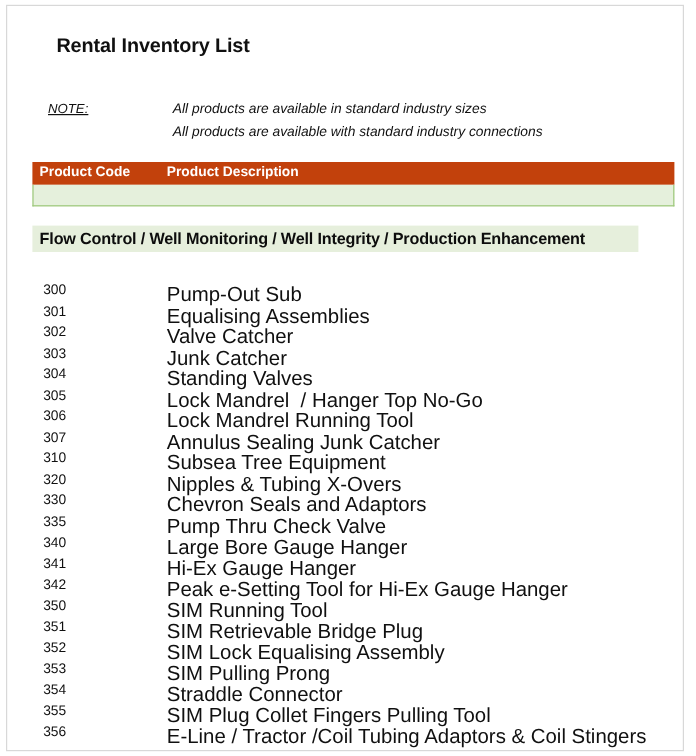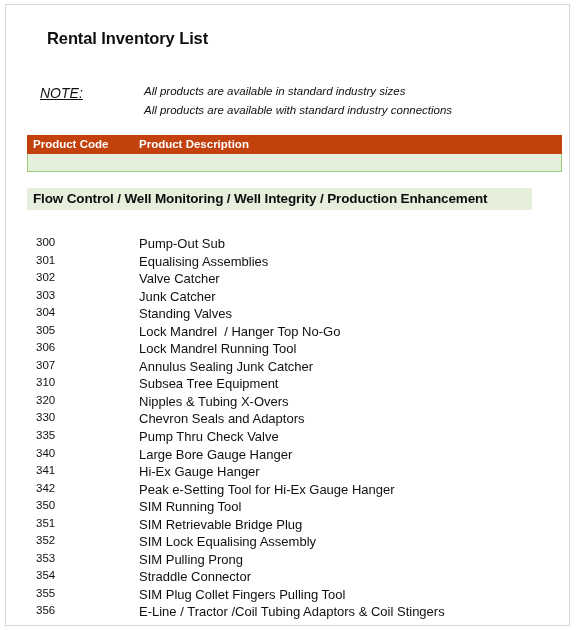--- a/index.html
+++ b/index.html
@@ -43,21 +43,21 @@
   #note-block {
     position: absolute;
     left: 21px;
     top: 80px;
     width: 520px;
   }
   #note-label {
     position: absolute;
     left: 13px;
     top: 0px;
-    font-size: 14px;
+    font-size: 11px;
     font-style: italic;
     text-decoration: underline;
     color: #101010;
     white-space: nowrap;
   }
   .note-line {
     position: absolute;
     left: 117px;
     font-size: 11.5px;
     font-style: italic;
@@ -144,21 +144,21 @@
     left: 9px;
     top: 0;
     font-size: 11.5px;
     color: #101010;
     white-space: nowrap;
   }
   .row .desc {
     position: absolute;
     left: 112px;
     top: 0;
-    font-size: 13px;
+    font-size: 17px;
     color: #101010;
     white-space: pre;
   }
 </style>
 </head>
 <body>
 
 <div id="page">
 
   <div id="doc-title">Rental Inventory List</div>

